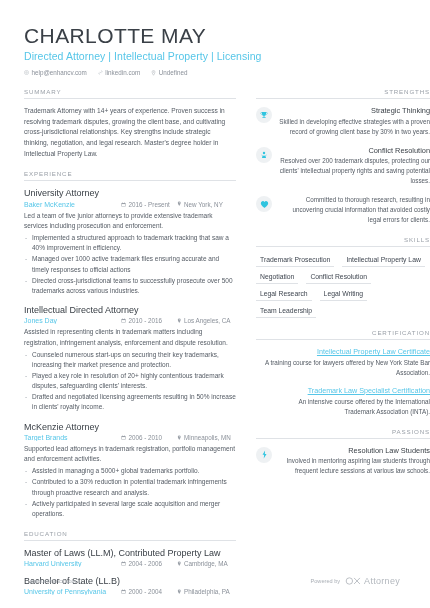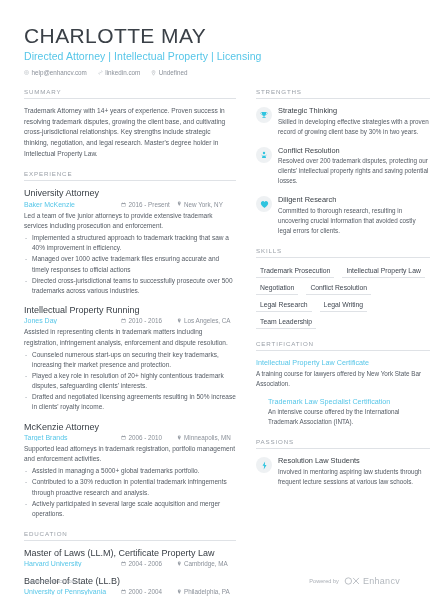--- a/index.html
+++ b/index.html
@@ -41,21 +41,21 @@
     gap: 11px;
     font-size: 6.3px;
     color: #8a9099;
   }
   .contact { display: flex; align-items: center; gap: 2.5px; }
   .contact svg { display: block; }
 
   
   .cols { display: flex; gap: 20px; align-items: flex-start; }
   .col-left  { width: 212px; flex: 0 0 212px; }
-  .col-right { width: 174px; flex: 0 0 174px; }
+  .col-right { width: 174px; flex: 0 0 174px; text-align: right; }
 
   
   .sec { margin-bottom: 11px; }
   .sec-title {
     font-size: 6.2px;
     letter-spacing: 0.85px;
     color: #9aa0a8;
     text-transform: uppercase;
     padding-bottom: 3px;
     border-bottom: 1px solid #dfe2e6;
@@ -156,20 +156,21 @@
   }
 
   
   .cert { margin-bottom: 8px; }
   .cert:last-child { margin-bottom: 0; margin-left: 12px; }
   .cert-title {
     font-size: 7.2px;
     color: #56c6e8;
     line-height: 1.3;
     margin-bottom: 1.5px;
+    text-decoration: underline;
   }
   .cert-desc {
     font-size: 6.3px;
     line-height: 1.58;
     color: #545b64;
   }
 
   
   .footer {
     position: absolute;
@@ -255,21 +256,21 @@
           </div>
           <div class="entry-desc">Led a team of five junior attorneys to provide extensive trademark services including prosecution and enforcement.</div>
           <ul class="bullets">
             <li>Implemented a structured approach to trademark tracking that saw a 40% improvement in efficiency.</li>
             <li>Managed over 1000 active trademark files ensuring accurate and timely responses to official actions</li>
             <li>Directed cross-jurisdictional teams to successfully prosecute over 500 trademarks across various industries.</li>
           </ul>
         </div>
 
         <div class="entry">
-          <div class="entry-title">Intellectual Property Running</div>
+          <div class="entry-title">Intellectual Directed Attorney</div>
           <div class="entry-meta">
             <span class="entry-company">Jones Day</span>
             <span class="meta-chunk meta-date">
               <svg width="5" height="5" viewBox="0 0 12 12">
                 <rect x="1" y="2.5" width="10" height="8.5" rx="1" fill="#9aa0a8"></rect>
                 <rect x="2" y="5" width="8" height="5" fill="#ffffff"></rect>
                 <rect x="3" y="1" width="1.3" height="2.6" fill="#9aa0a8"></rect>
                 <rect x="7.7" y="1" width="1.3" height="2.6" fill="#9aa0a8"></rect>
               </svg>
               <span>2010 - 2016</span>
@@ -317,21 +318,21 @@
             <li>Contributed to a 30% reduction in potential trademark infringements through proactive research and analysis.</li>
             <li>Actively participated in several large scale acquisition and merger operations.</li>
           </ul>
         </div>
       </div>
 
       <div class="sec">
         <div class="sec-title">EDUCATION</div>
 
         <div class="entry">
-          <div class="entry-title">Master of Laws (LL.M), Certificate Property Law</div>
+          <div class="entry-title">Master of Laws (LL.M), Contributed Property Law</div>
           <div class="entry-meta">
             <span class="entry-company">Harvard University</span>
             <span class="meta-chunk meta-date">
               <svg width="5" height="5" viewBox="0 0 12 12">
                 <rect x="1" y="2.5" width="10" height="8.5" rx="1" fill="#9aa0a8"></rect>
                 <rect x="2" y="5" width="8" height="5" fill="#ffffff"></rect>
                 <rect x="3" y="1" width="1.3" height="2.6" fill="#9aa0a8"></rect>
                 <rect x="7.7" y="1" width="1.3" height="2.6" fill="#9aa0a8"></rect>
               </svg>
               <span>2004 - 2006</span>
@@ -413,21 +414,20 @@
           </span>
         </div>
 
         <div class="sp-item">
           <span class="sp-icon">
             <svg width="9" height="9" viewBox="0 0 16 16">
               <path d="M8 14 C8 14 1.5 9.8 1.5 5.6 A3.6 3.6 0 0 1 8 3.4 A3.6 3.6 0 0 1 14.5 5.6 C14.5 9.8 8 14 8 14z" fill="#2fc4df"></path>
             </svg>
           </span>
           <span class="sp-body">
-            <span class="sp-title" style="display:block">Diligent Research</span>
             <span class="sp-desc" style="display:block">Committed to thorough research, resulting in uncovering crucial information that avoided costly legal errors for clients.</span>
           </span>
         </div>
       </div>
 
       <div class="sec">
         <div class="sec-title">SKILLS</div>
         <div class="skills">
           <span class="skill">Trademark Prosecution</span>
           <span class="skill">Intellectual Property Law</span>
@@ -474,18 +474,18 @@
   <div class="footer">
     <span>www.enhancv.com</span>
     <span class="powered">
       <span>Powered by</span>
       <span class="brand">
         <svg width="16" height="8" viewBox="0 0 22 11">
           <circle cx="6" cy="5.5" r="4.4" fill="none" stroke="#b3b8be" stroke-width="1.2"></circle>
           <path d="M12.5 1.3 L20.5 9.6" stroke="#b3b8be" stroke-width="1.2" fill="none"></path>
           <path d="M20.5 1.3 L12.5 9.6" stroke="#b3b8be" stroke-width="1.2" fill="none"></path>
         </svg>
-        <span class="brand-name">Enhancv</span>
+        <span class="brand-name">Attorney</span>
       </span>
     </span>
   </div>
 
 </div>
 
 </body></html>

